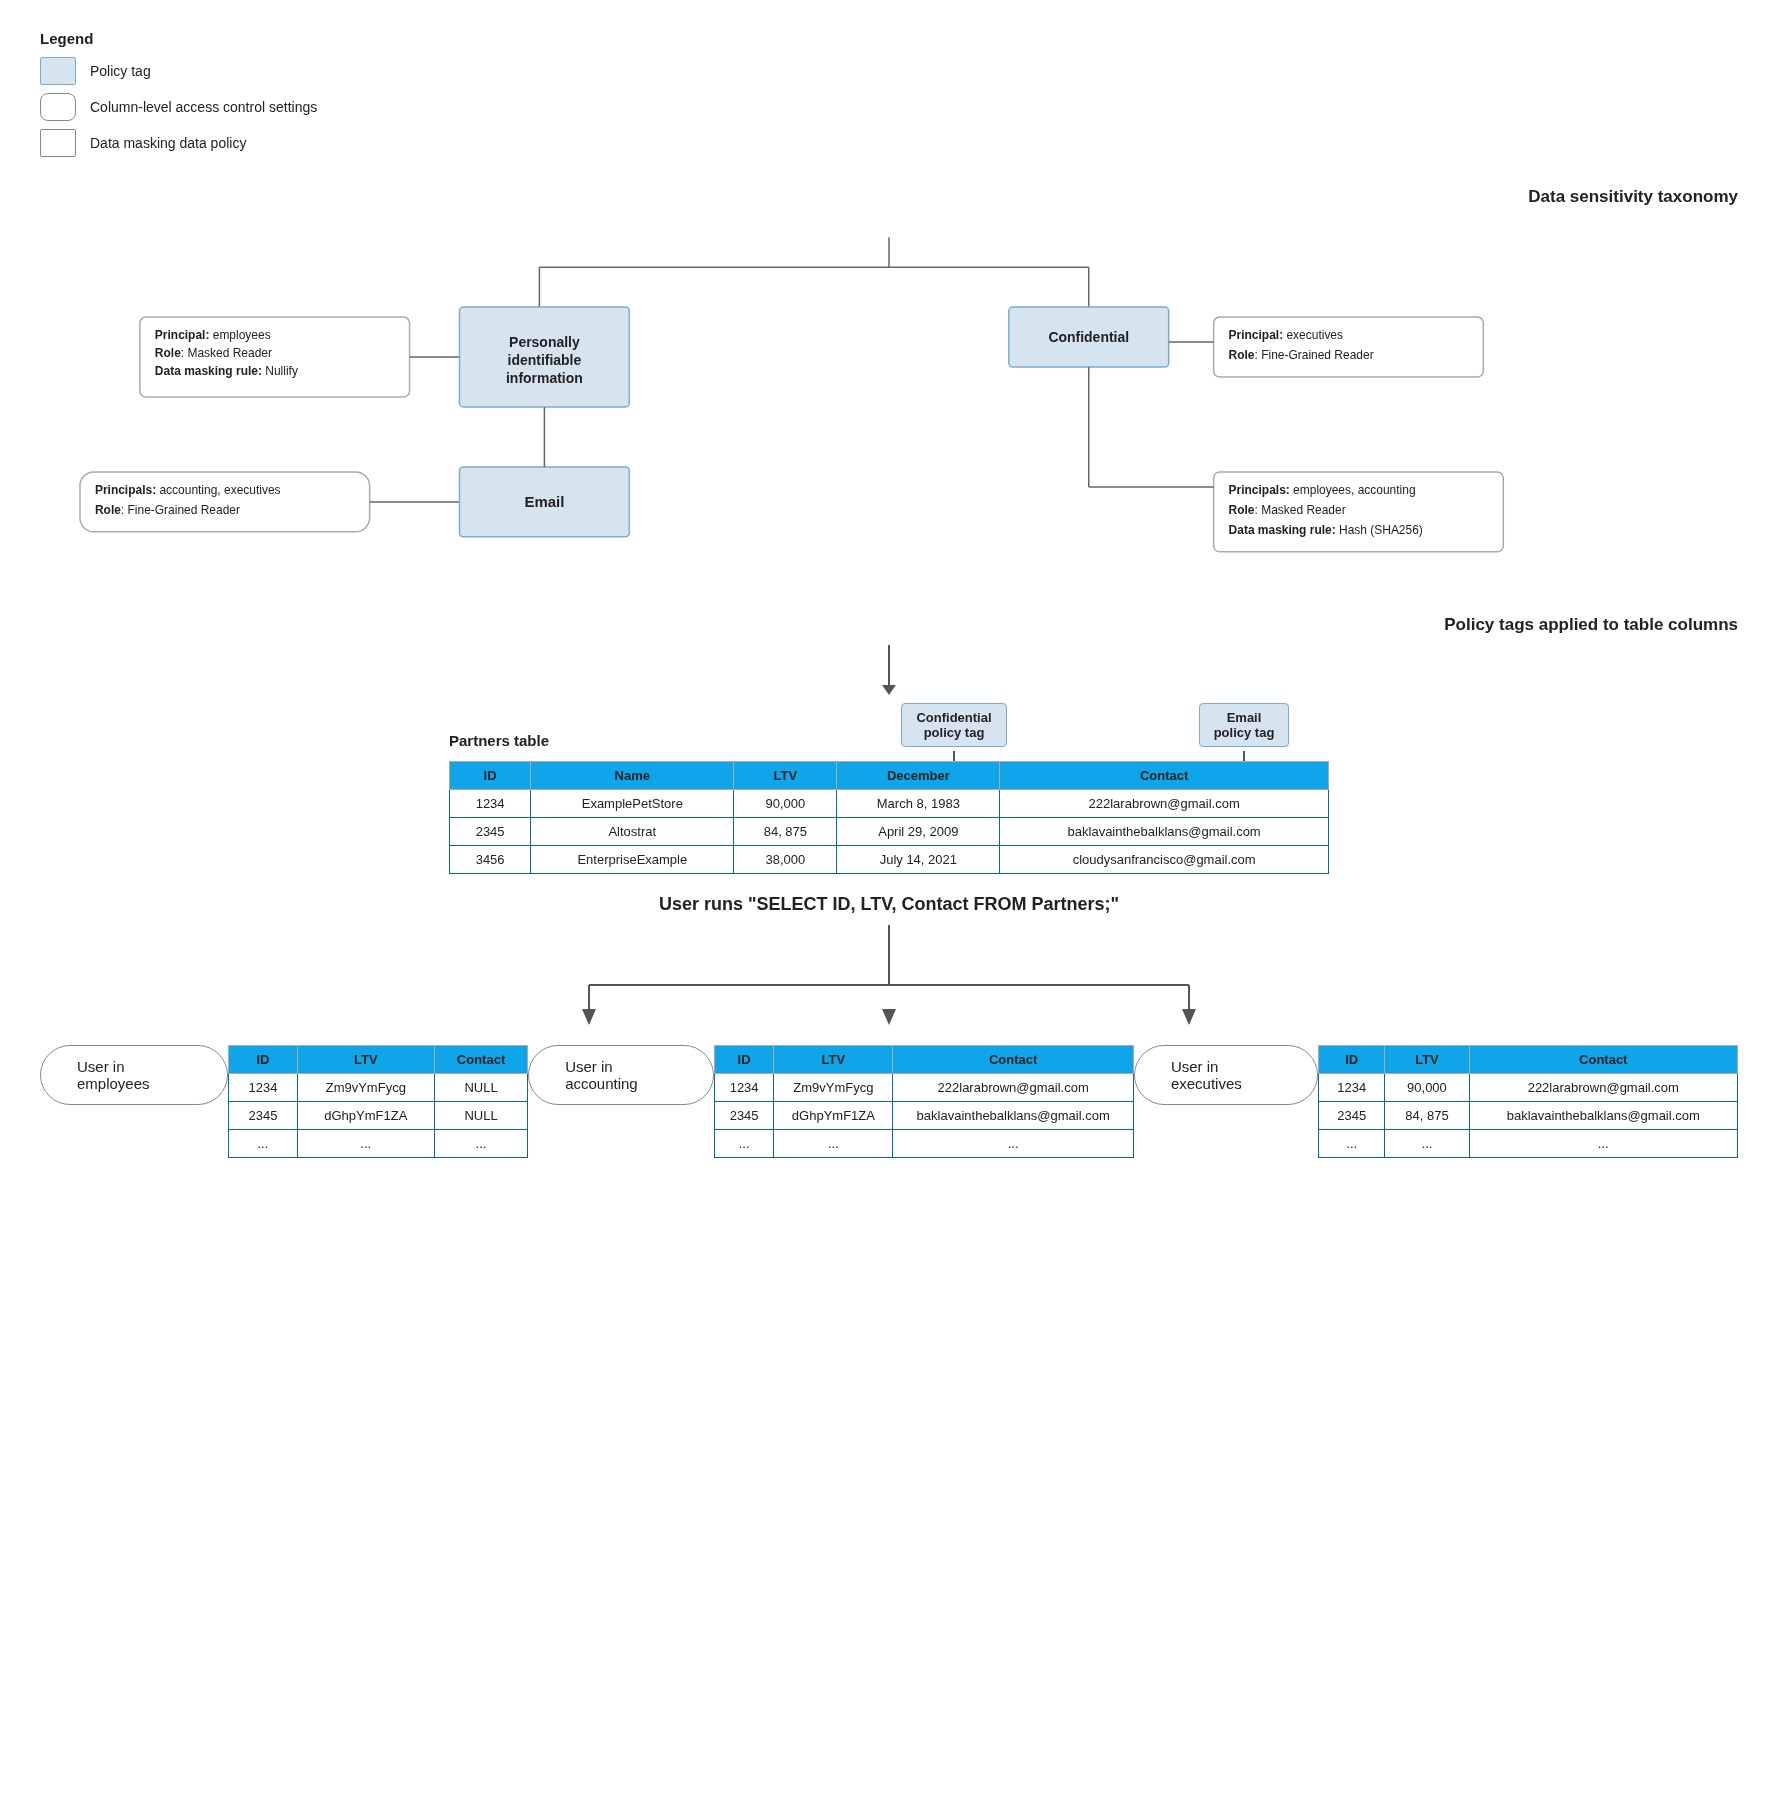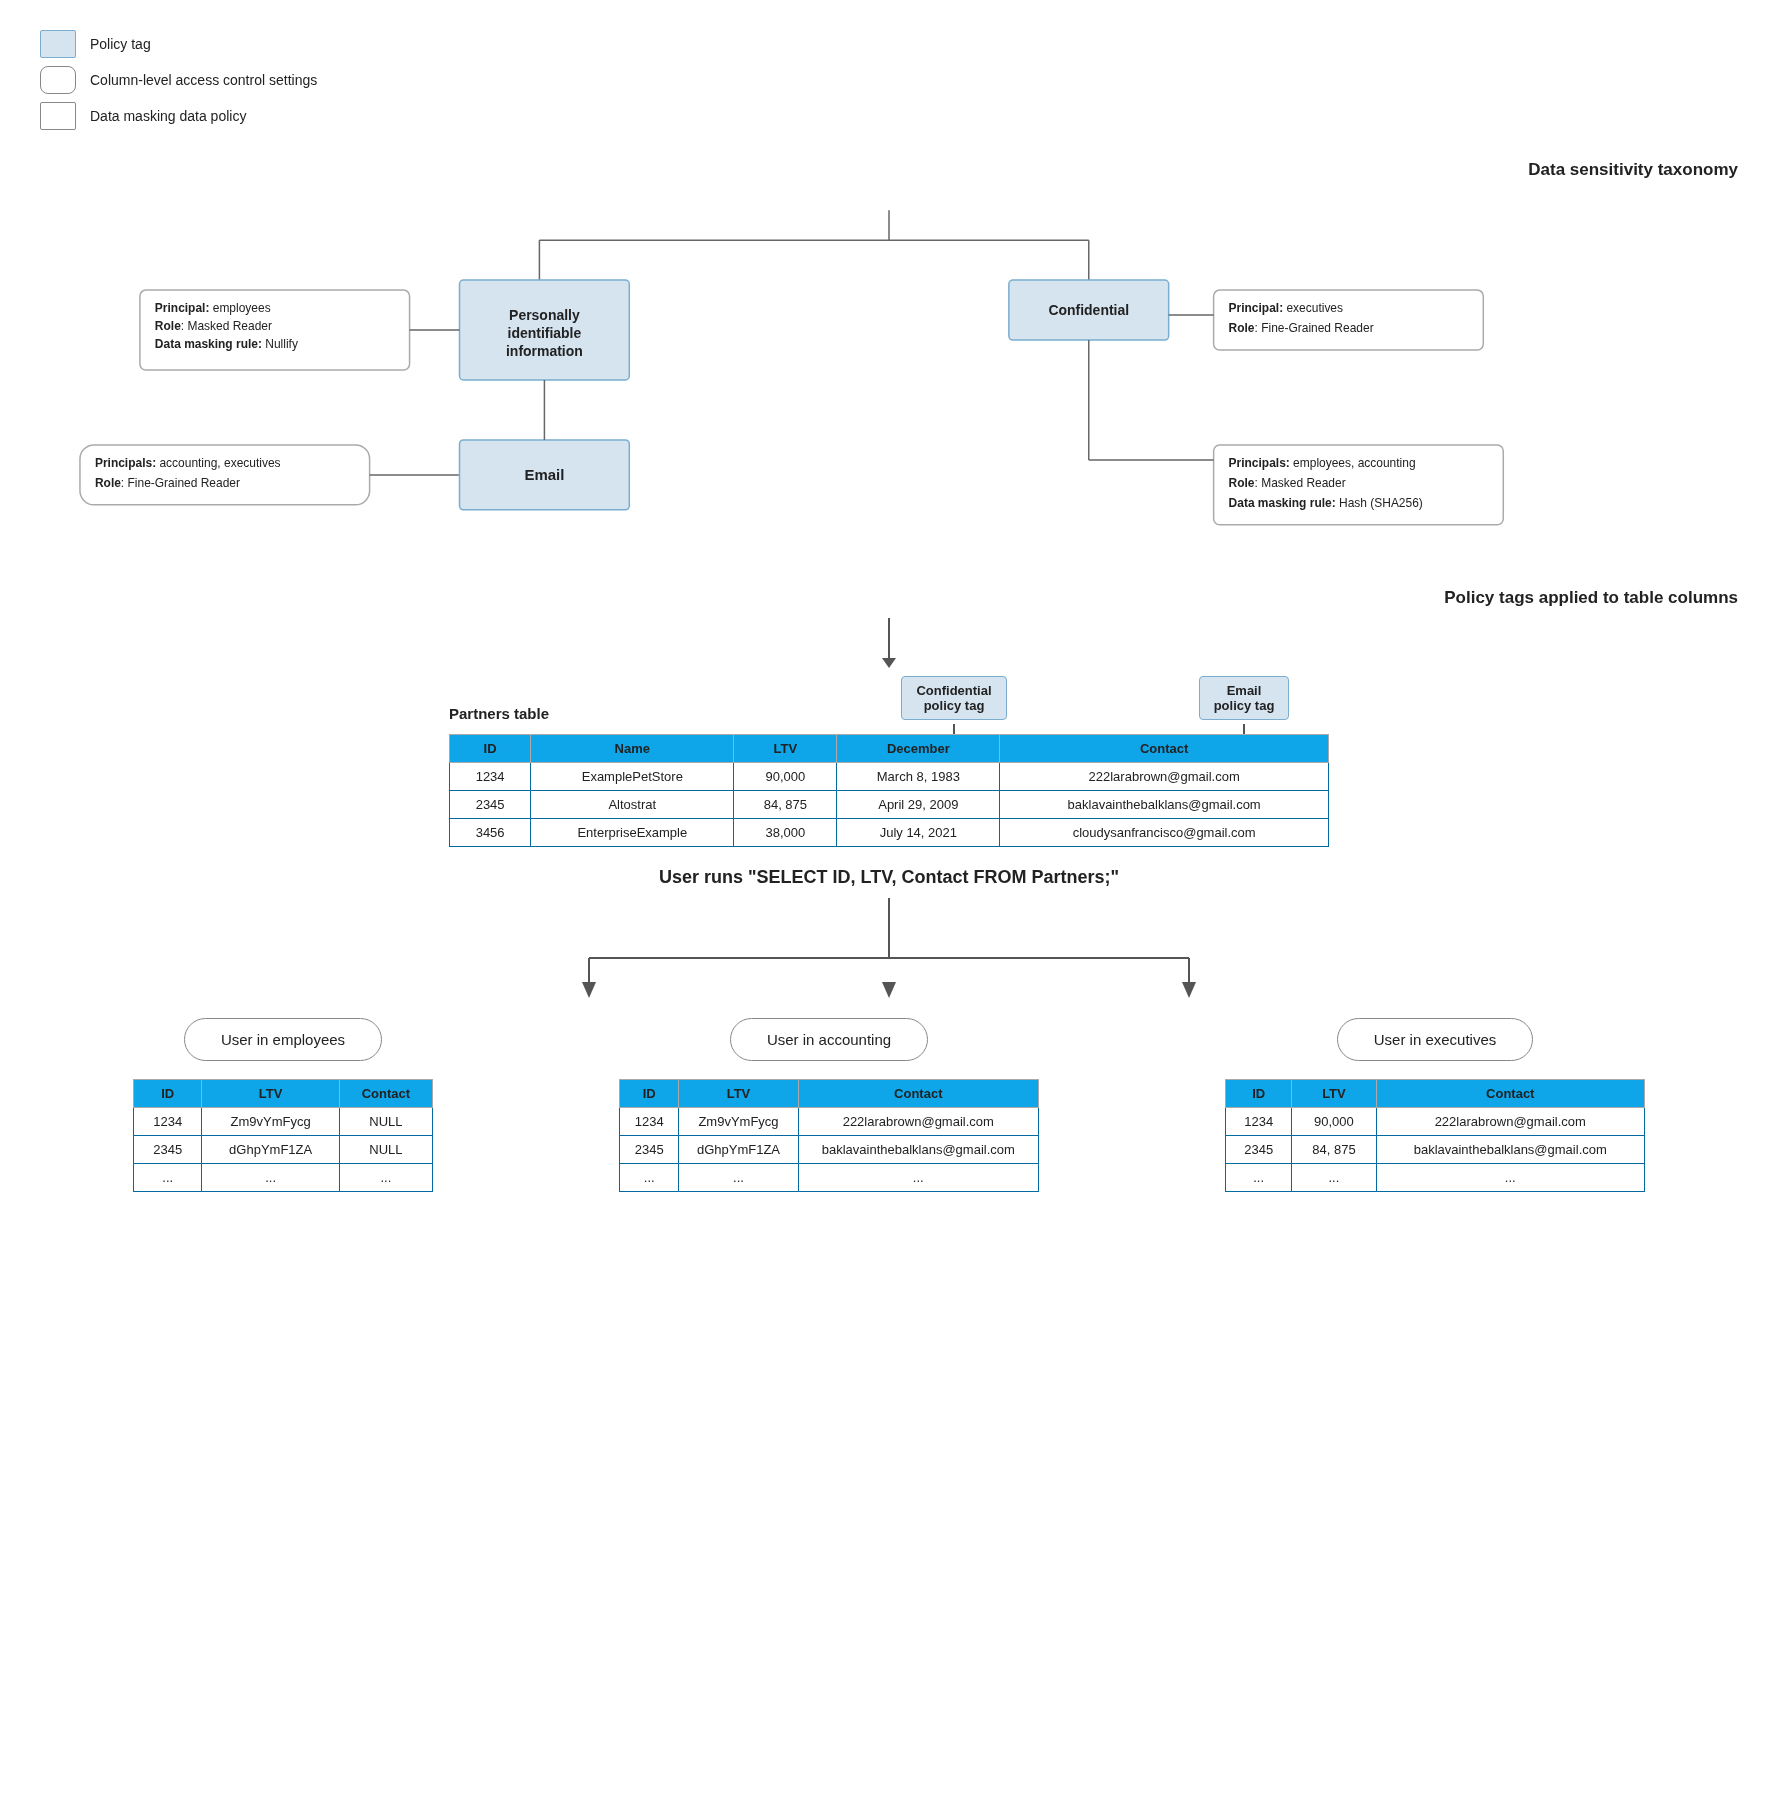--- a/index.html
+++ b/index.html
@@ -106,22 +106,22 @@
 
     
     .user-results {
       display: flex;
       justify-content: space-around;
       align-items: flex-start;
       margin-top: 20px;
     }
     .user-result-col {
       display: flex;
-      flex-direction: column;
-      align-items: center;
+      flex-direction: row;
+      align-items: flex-start;
     }
     .user-pill {
       background: #fff;
       border: 1.5px solid #888;
       border-radius: 50px;
       padding: 12px 36px;
       font-size: 15px;
       font-weight: normal;
       margin-bottom: 18px;
     }
@@ -130,20 +130,21 @@
       text-align: center;
       font-weight: bold;
       font-size: 18px;
       margin: 20px 0 5px 0;
     }
   </style>
 </head>
 <body>
 
 <div class="legend-section">
+  <div class="legend-title">Legend</div>
   <div class="legend-item">
     <div class="legend-box policy-tag"></div>
     <span>Policy tag</span>
   </div>
   <div class="legend-item">
     <div class="legend-box column-access"></div>
     <span>Column-level access control settings</span>
   </div>
   <div class="legend-item">
     <div class="legend-box data-masking"></div>

